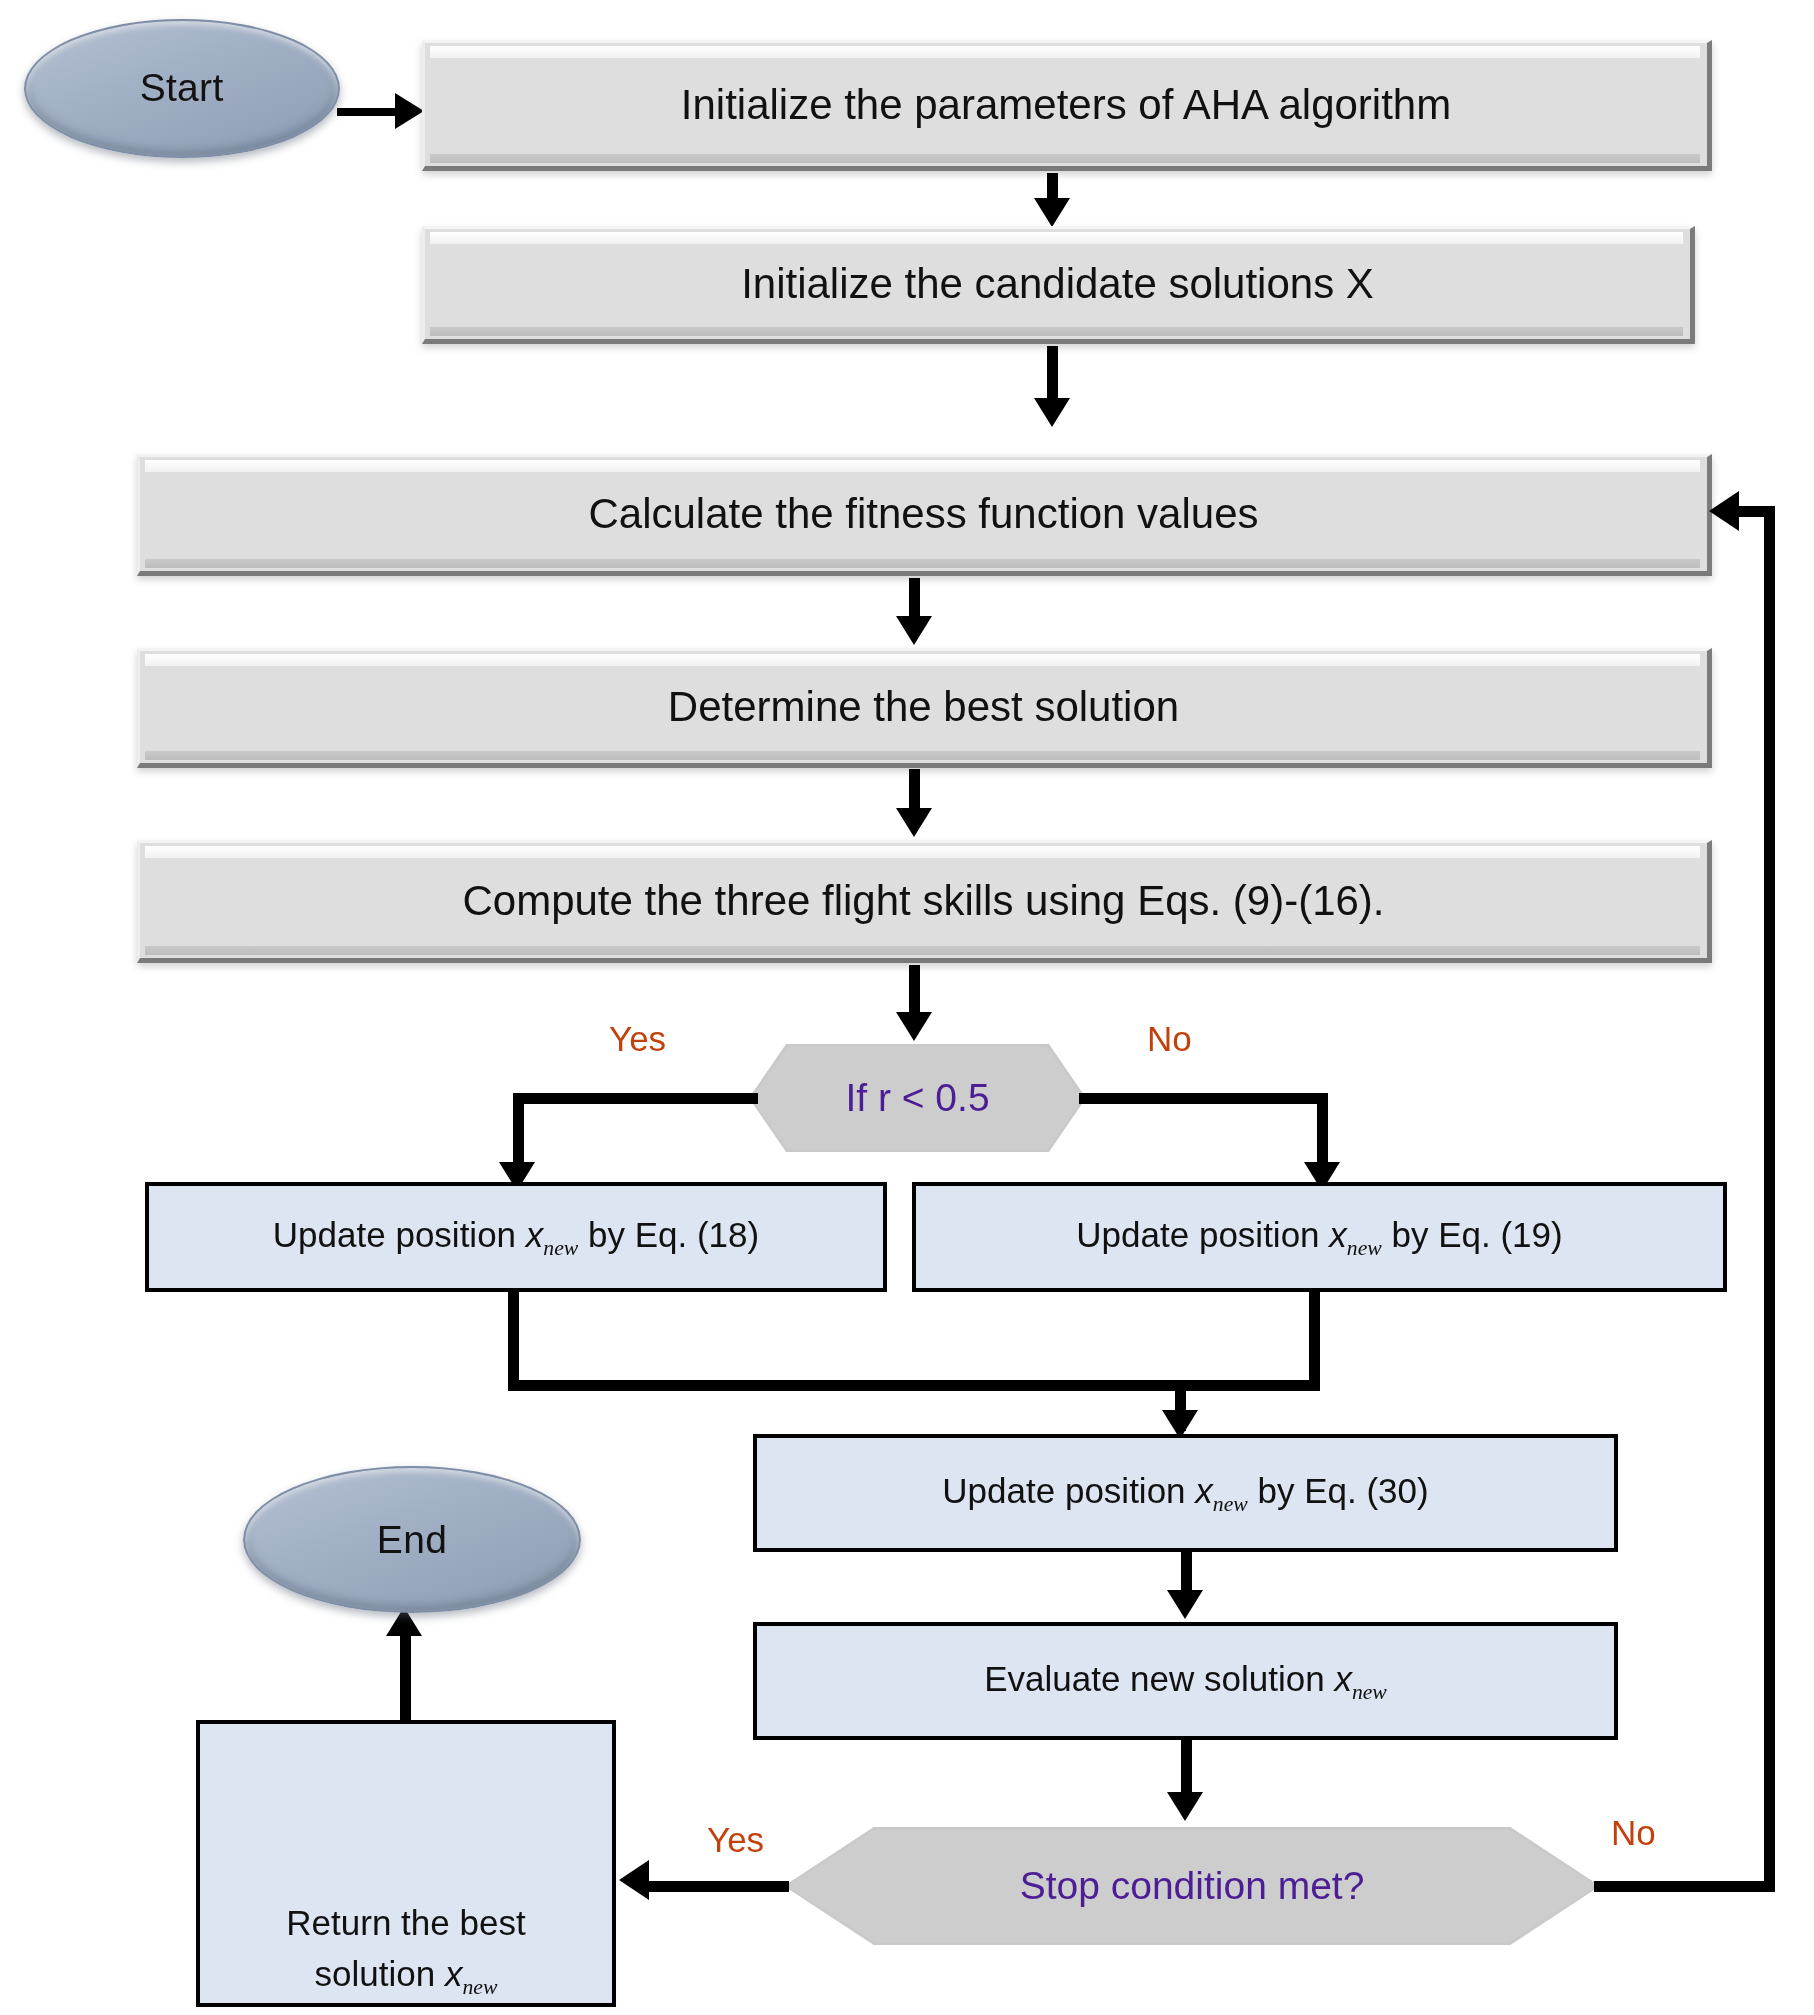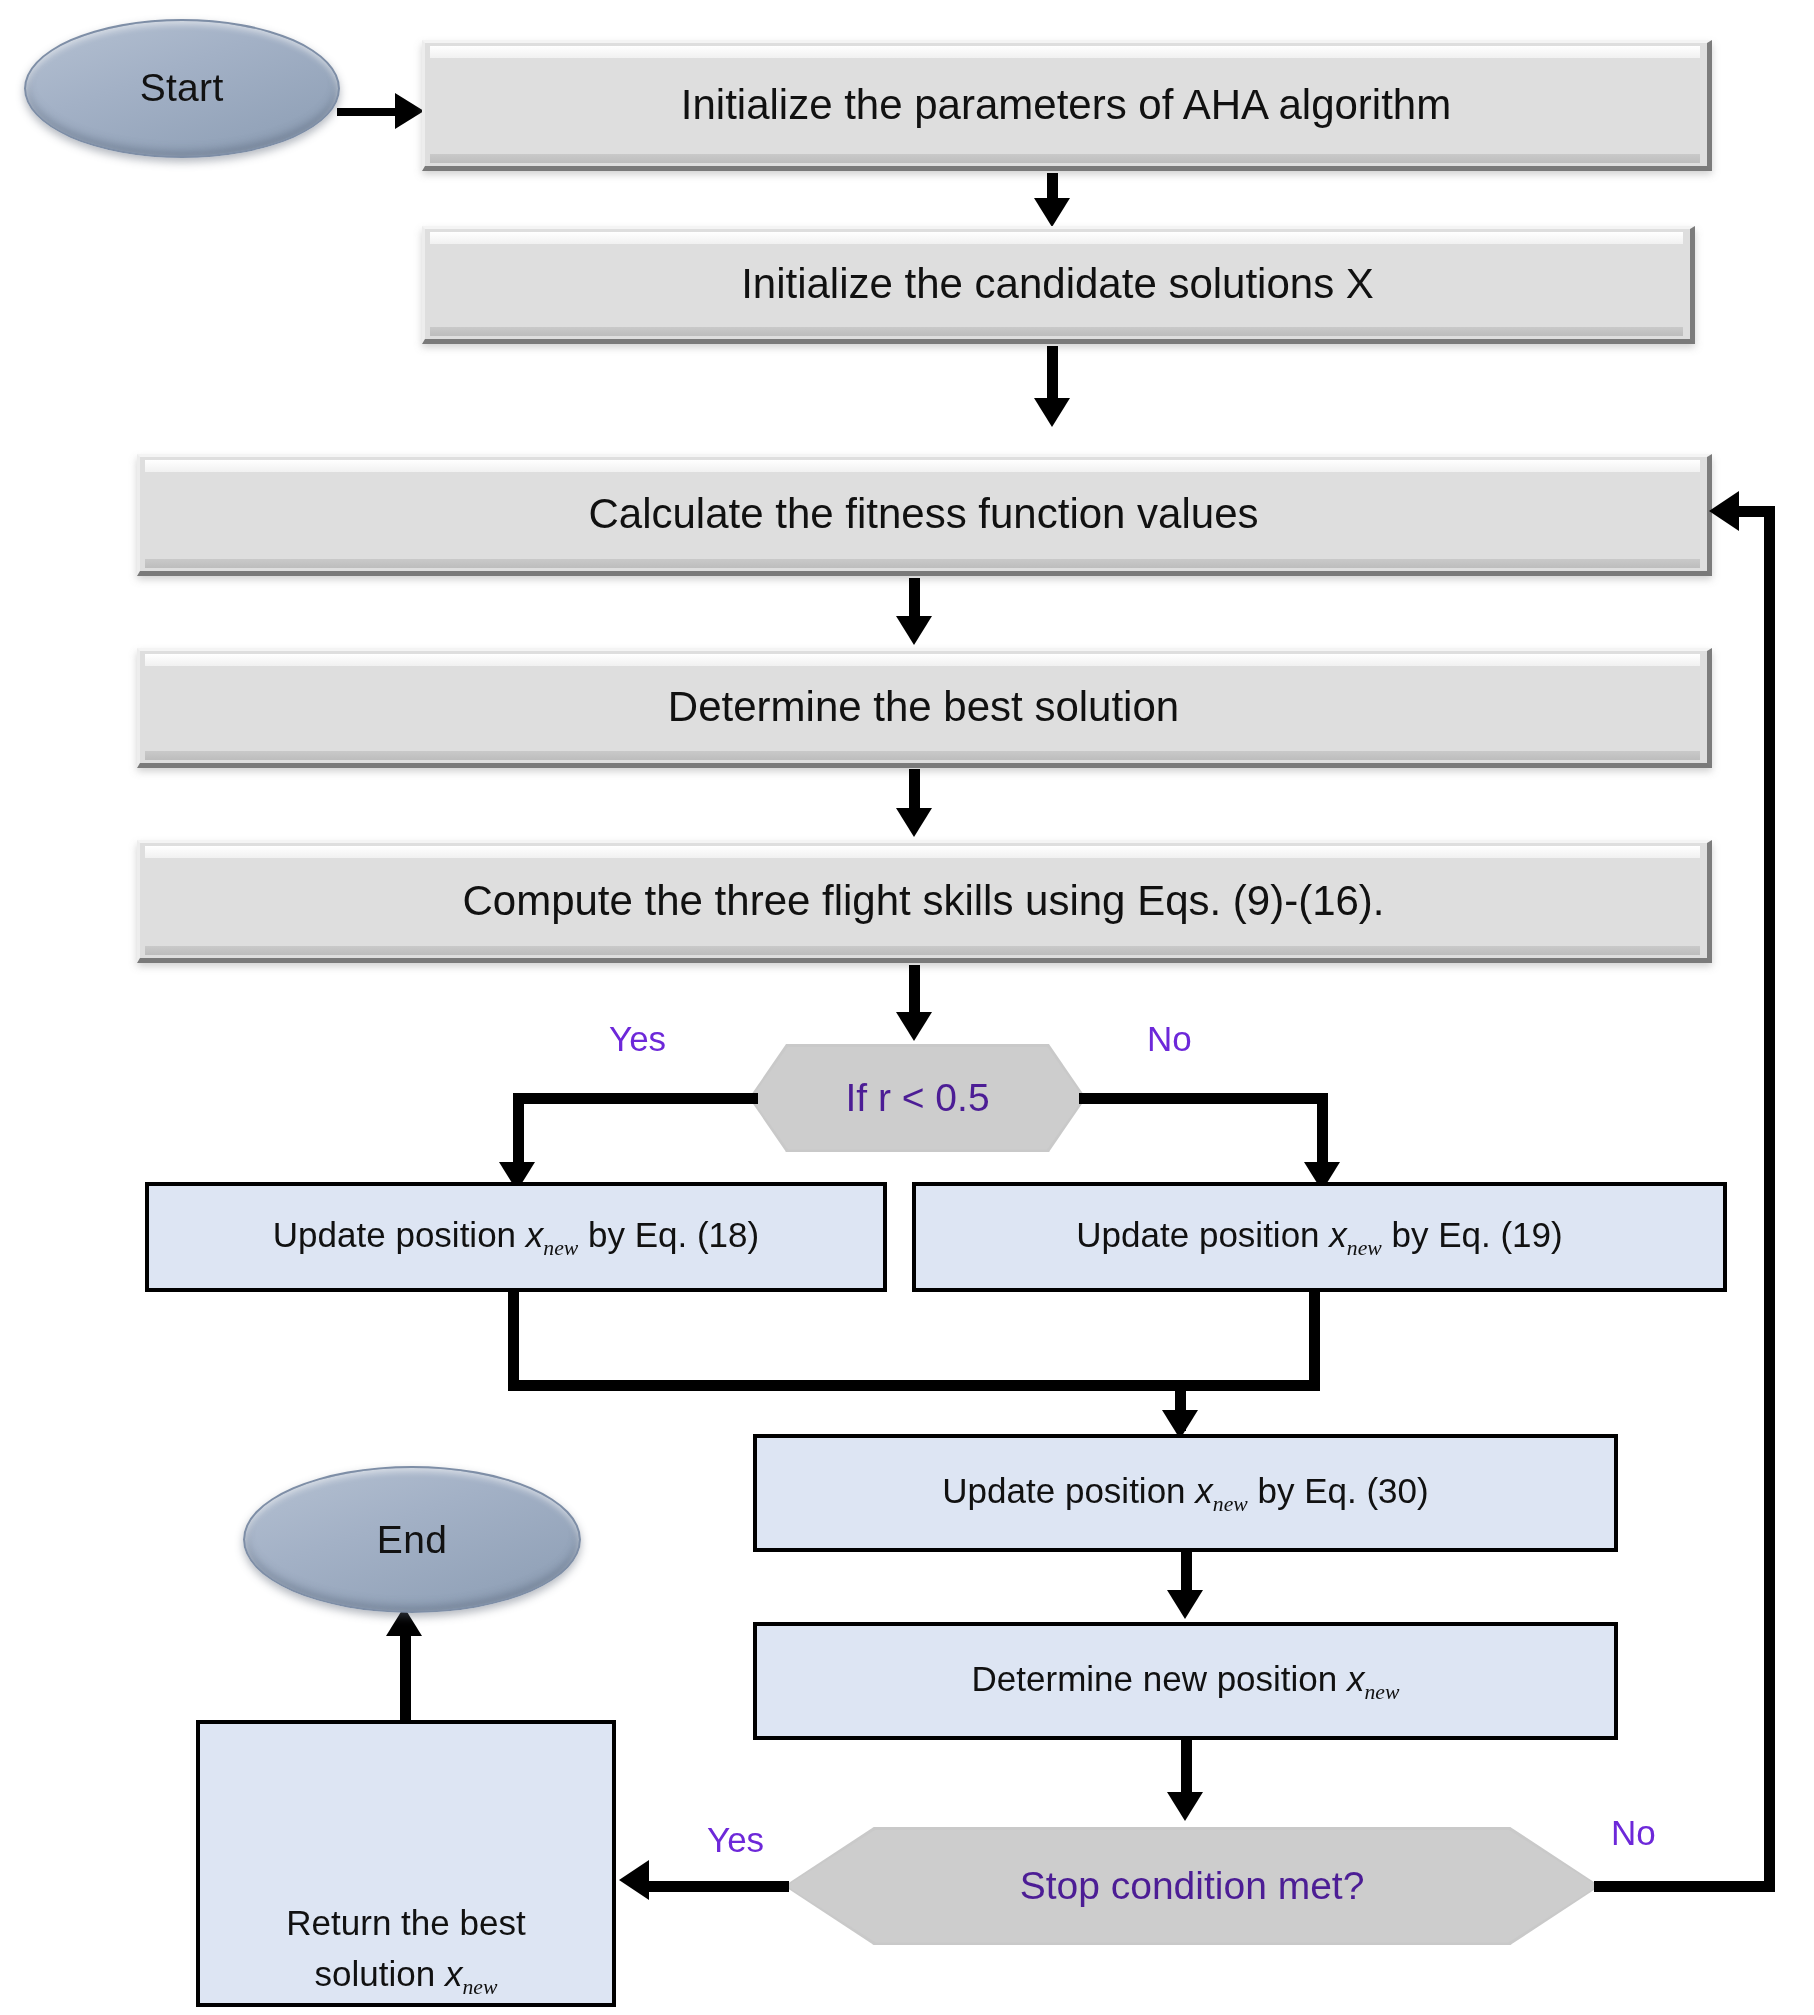--- a/index.html
+++ b/index.html
@@ -137,21 +137,21 @@
     position: absolute;
     width: 0; height: 0;
     border-top: 18.6px solid transparent;
     border-bottom: 18.6px solid transparent;
     border-left: 29px solid #000;
   }
 
   .edge-label {
     position: absolute;
     font-size: 35px;
-    color: #6d28d9;
+    color: #c2410c;
     white-space: nowrap;
   }
 
   .sub {
     font-style: italic;
     font-size: 0.62em;
     vertical-align: sub;
     font-family: Liberation Serif, serif;
   }
   .ital { font-style: italic; }
@@ -241,21 +241,21 @@
     <span>
       <span>Update position </span><span class="ital">x</span><span class="sub">new</span><span> by Eq. (30)</span>
     </span>
   </div>
 
   <div class="vline" style="left:1181px; top:1552px; width:11px; height:52px;"></div>
   <div class="arrow-down" style="left:1167px; top:1590px;"></div>
 
   <div class="bbox" style="left:753px; top:1622px; width:865px; height:118px;">
     <span>
-      <span>Determine new position </span><span class="ital">x</span><span class="sub">new</span>
+      <span>Evaluate new solution </span><span class="ital">x</span><span class="sub">new</span>
     </span>
   </div>
 
   <div class="vline" style="left:1181px; top:1740px; width:11px; height:67px;"></div>
   <div class="arrow-down" style="left:1167px; top:1792px;"></div>
 
   <div class="hex" style="left:784px; top:1827px; width:816px; height:118px;">
     <div class="hexinner"></div>
     <span class="lbl">Stop condition met?</span>
   </div>

